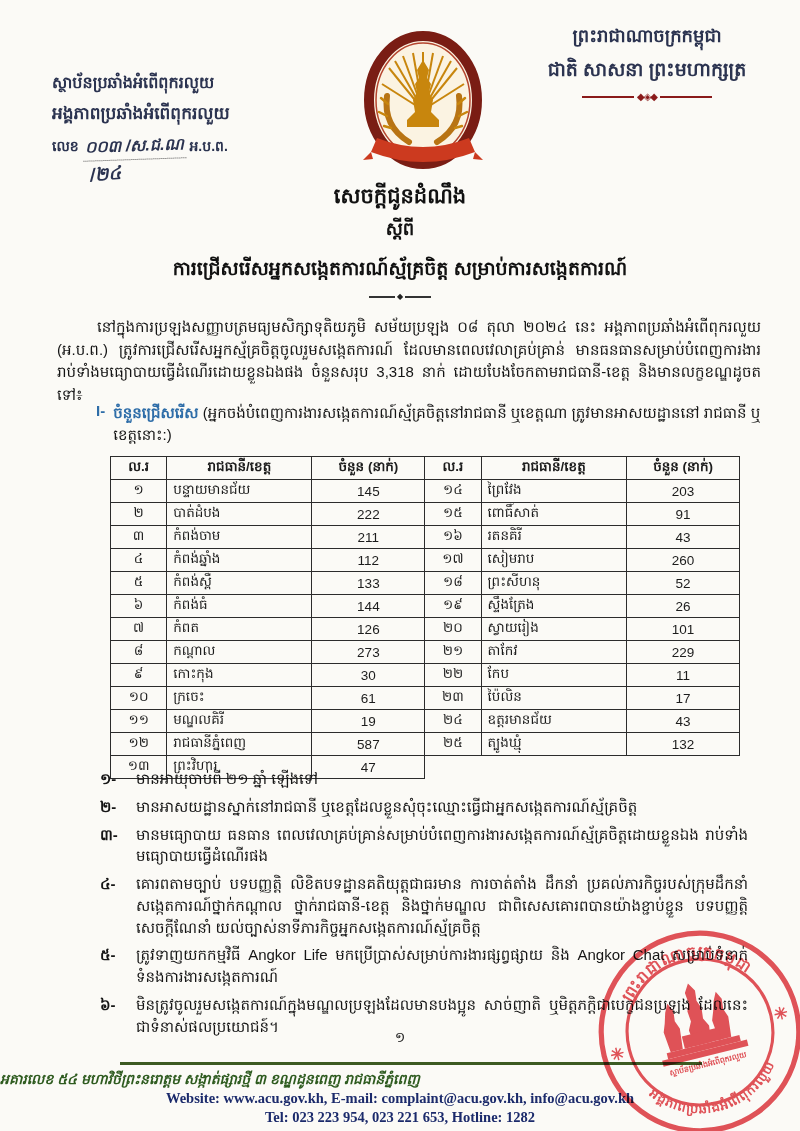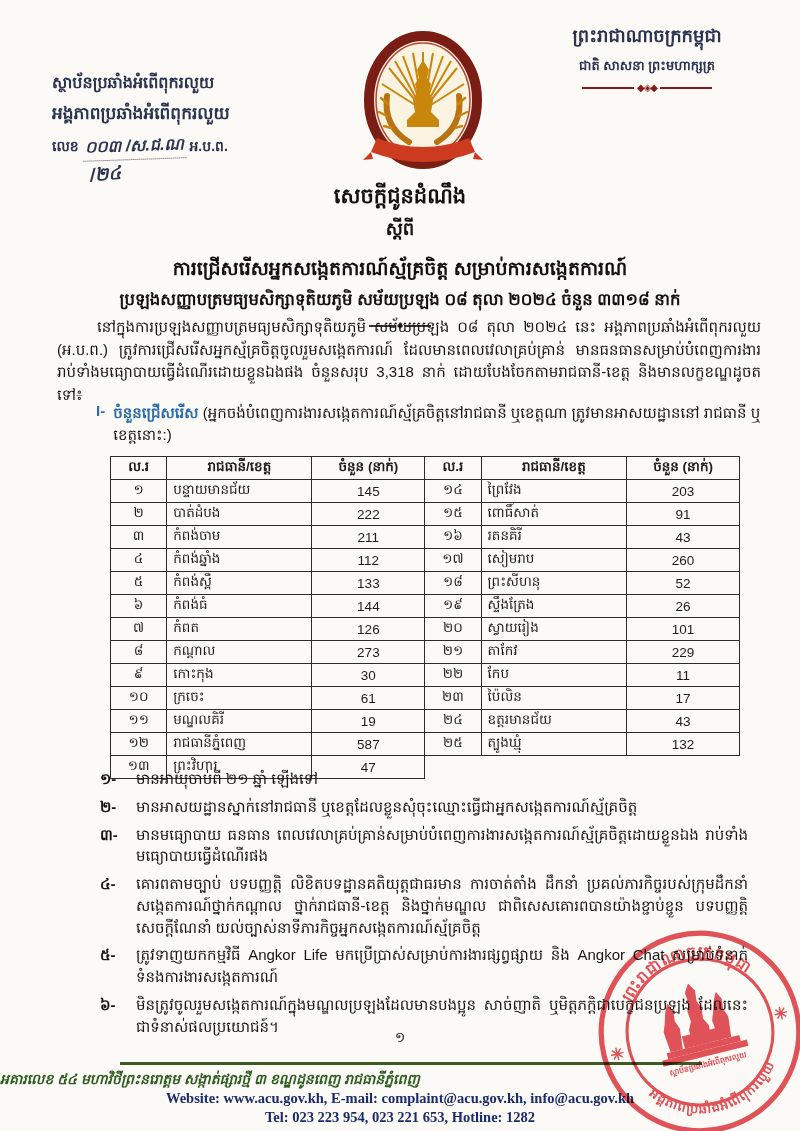--- a/index.html
+++ b/index.html
@@ -10,21 +10,21 @@
   }
   
   .hdr-left{position:absolute;left:52px;top:72px;width:270px;color:#2b3350;}
   .hdr-left .l1{font-size:16px;font-weight:bold;margin-bottom:6px;}
   .hdr-left .l2{font-size:17px;font-weight:bold;margin-bottom:8px;}
   .ref-line{font-size:14px;font-weight:bold;color:#2b3350;white-space:nowrap;}
   .ref-hand{font-style:italic;font-size:16px;border-bottom:1px dotted #555;padding:0 2px;display:inline-block;transform:rotate(-2deg);}
   .ref-year{margin-left:38px;margin-top:2px;font-style:italic;font-size:18px;color:#2b3350;font-weight:bold;transform:rotate(-6deg);display:inline-block;}
   .hdr-right{position:absolute;right:28px;top:24px;width:250px;text-align:center;color:#2b3350;}
   .hdr-right .k1{font-size:18px;font-weight:bold;margin-bottom:6px;}
-  .hdr-right .k2{font-size:13px;font-weight:bold;}
+  .hdr-right .k2{font-size:19px;font-weight:bold;}
   .red-divider{display:flex;align-items:center;justify-content:center;margin-top:6px;color:#8a1a1a;}
   .red-divider .bar{height:2px;background:#8a1a1a;width:52px;}
   .red-divider .gem{font-size:10px;padding:0 3px;letter-spacing:-1px;}
   .logo-wrap{position:absolute;left:357px;top:26px;width:132px;height:152px;}
   
   .title-block{position:absolute;left:0;right:0;top:182px;text-align:center;color:#111;}
   .title-block .t1{font-size:21px;font-weight:bold;margin-bottom:4px;}
   .title-block .t2{font-size:18px;font-weight:bold;margin-bottom:12px;}
   .title-block .t3{font-size:19px;font-weight:bold;margin-bottom:5px;}
   .title-block .t4{font-size:16.5px;font-weight:bold;}
@@ -125,21 +125,20 @@
       <span class="bar"></span>
         <span class="gem">◆◈◆</span>
         <span class="bar"></span>
     </div>
   </div>
 
   <div class="title-block">
     <div class="t1">សេចក្តីជូនដំណឹង</div>
     <div class="t2">ស្តីពី</div>
     <div class="t3">ការជ្រើសរើសអ្នកសង្កេតការណ៍ស្ម័គ្រចិត្ត សម្រាប់ការសង្កេតការណ៍</div>
-    <div class="t4">ប្រឡងសញ្ញាបត្រមធ្យមសិក្សាទុតិយភូមិ សម័យប្រឡង ០៨ តុលា ២០២៤ ចំនួន ៣៣១៨ នាក់</div>
     <div class="title-divider">
       <span class="bar"></span>
         <span class="gem">◆</span>
         <span class="bar"></span>
     </div>
   </div>
 
   <div class="body-par">នៅក្នុងការប្រឡងសញ្ញាបត្រមធ្យមសិក្សាទុតិយភូមិ សម័យប្រឡង ០៨ តុលា ២០២៤ នេះ អង្គភាពប្រឆាំងអំពើពុករលួយ (អ.ប.ព.) ត្រូវការជ្រើសរើសអ្នកស្ម័គ្រចិត្តចូលរួមសង្កេតការណ៍ ដែលមានពេលវេលាគ្រប់គ្រាន់ មានធនធានសម្រាប់បំពេញការងារ រាប់ទាំងមធ្យោបាយធ្វើដំណើរដោយខ្លួនឯងផង ចំនួនសរុប 3,318 នាក់ ដោយបែងចែកតាមរាជធានី-ខេត្ត និងមានលក្ខខណ្ឌដូចតទៅ៖</div>
 
   <div class="sec-head sec1">

